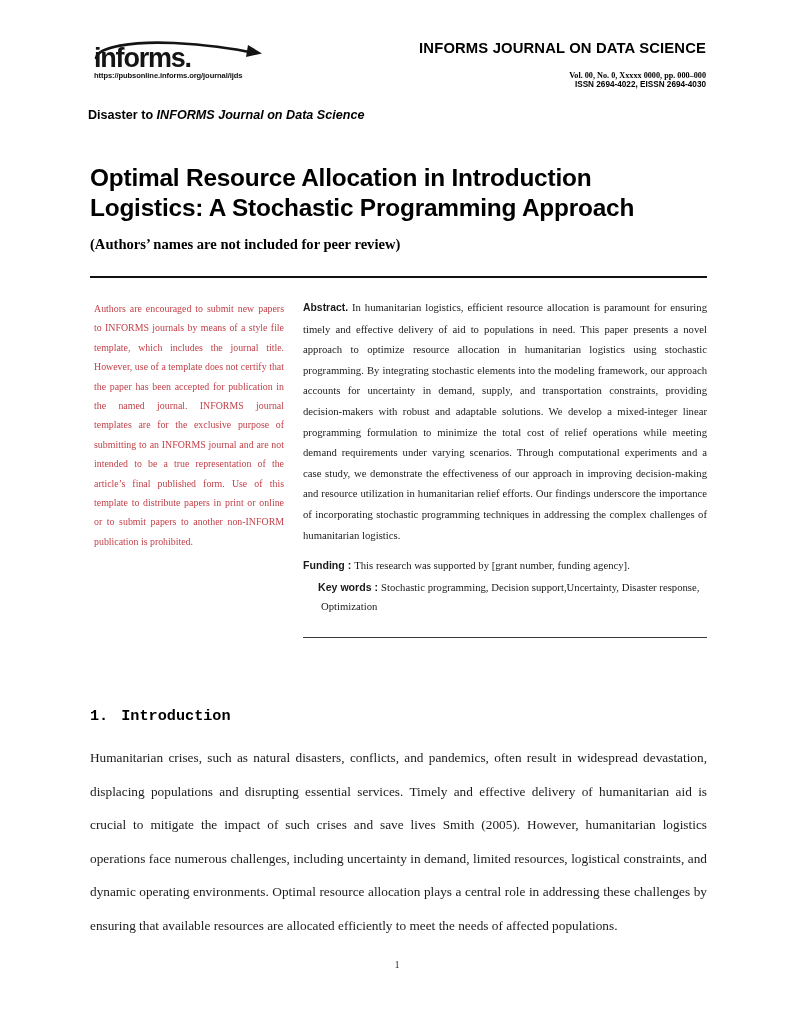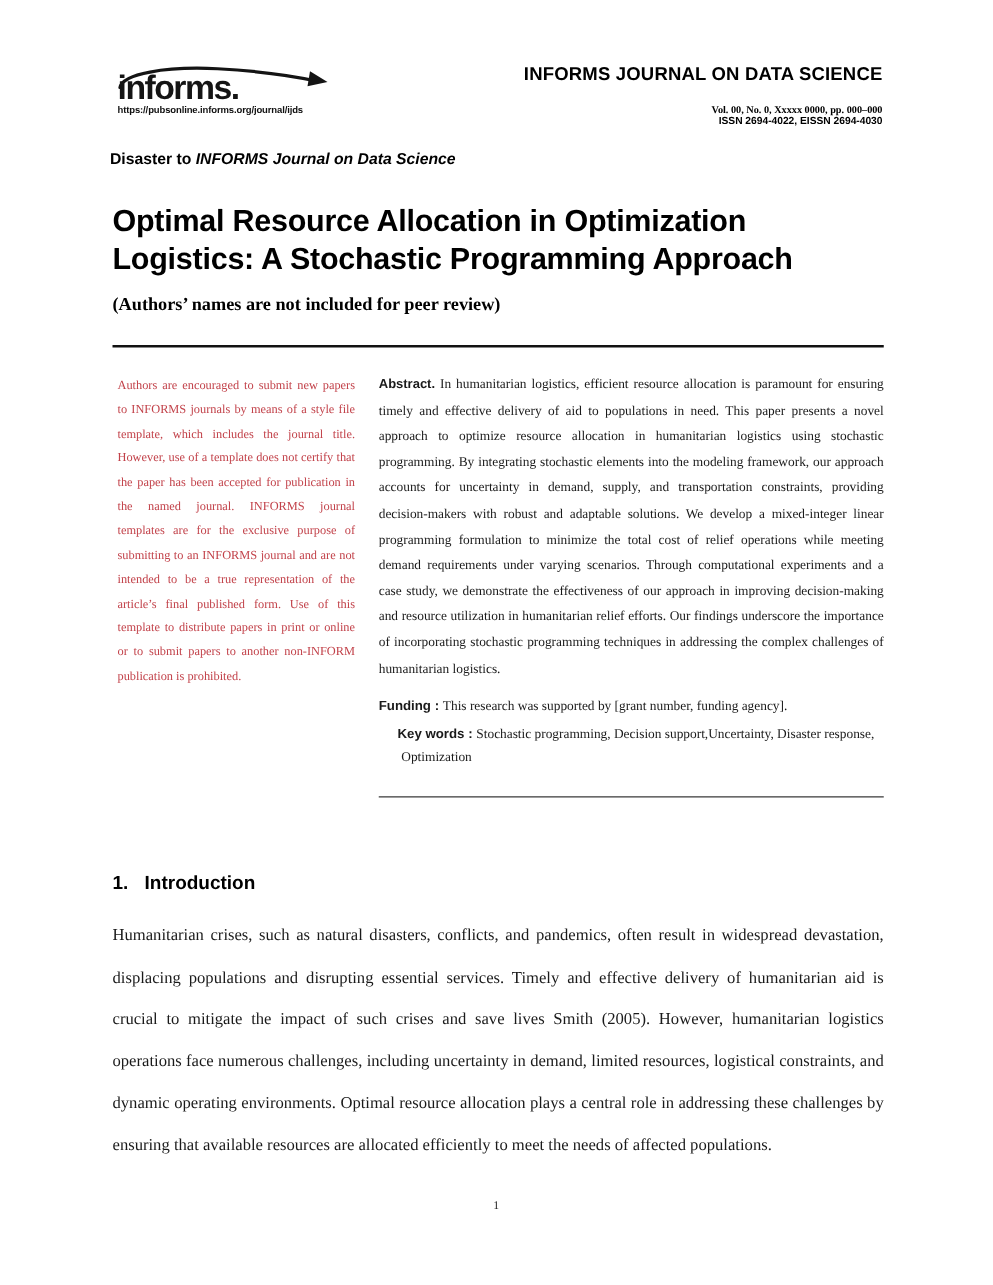--- a/index.html
+++ b/index.html
@@ -22,21 +22,21 @@
     left: 0; top: 0;
     width: 794px;
     height: 1028px;
     background: #fff;
   }
 
   
   .masthead {
     position: absolute;
     left: 88px;
-    top: 52px;
+    top: 40px;
     width: 618px;
     height: 100px;
   }
   .brand-block {
     position: absolute;
     left: 0;
     top: 0;
     width: 300px;
   }
   .logo {
@@ -205,25 +205,25 @@
   }
 
   
   .body-area {
     position: absolute;
     left: 90px;
     top: 698px;
     width: 617px;
   }
   .section-head {
-    font-family: Liberation Sans, sans-serif;
+    font-family: Liberation Mono, monospace;
     font-size: 15.2px;
     font-weight: bold;
     color: #000;
-    margin: 0 0 16px 0;
+    margin: 9px 0 16px 0;
   }
   .section-head .num {
     margin-right: 13px;
   }
   .body-par {
     font-family: "Liberation Serif", serif;
     font-size: 13.3px;
     line-height: 33.6px;
     text-align: justify;
     text-justify: inter-word;
@@ -268,21 +268,21 @@
 
     <div class="journal-block">
       <div class="journal-title">INFORMS JOURNAL ON DATA SCIENCE</div>
       <div class="journal-volume">Vol. 00, No. 0, Xxxxx 0000, pp. 000–000</div>
       <div class="journal-issn">ISSN 2694-4022, EISSN 2694-4030</div>
     </div>
 
   </div>
 
   <div class="title-area">
-    <h1 class="paper-title">Optimal Resource Allocation in Optimization Logistics: A Stochastic Programming Approach</h1>
+    <h1 class="paper-title">Optimal Resource Allocation in Introduction Logistics: A Stochastic Programming Approach</h1>
     <div class="paper-authors">(Authors’ names are not included for peer review)</div>
   </div>
 
   <div class="rule-thick"></div>
 
   <div class="abstract-area">
 
     <div class="side-note">Authors are encouraged to submit new papers to INFORMS journals by means of a style file template, which includes the journal title. However, use of a template does not certify that the paper has been accepted for publication in the named journal. INFORMS journal templates are for the exclusive purpose of submitting to an INFORMS journal and are not intended to be a true representation of the article’s final published form. Use of this template to distribute papers in print or online or to submit papers to another non-INFORM publication is prohibited.</div>
 
     <div class="abstract-col">

